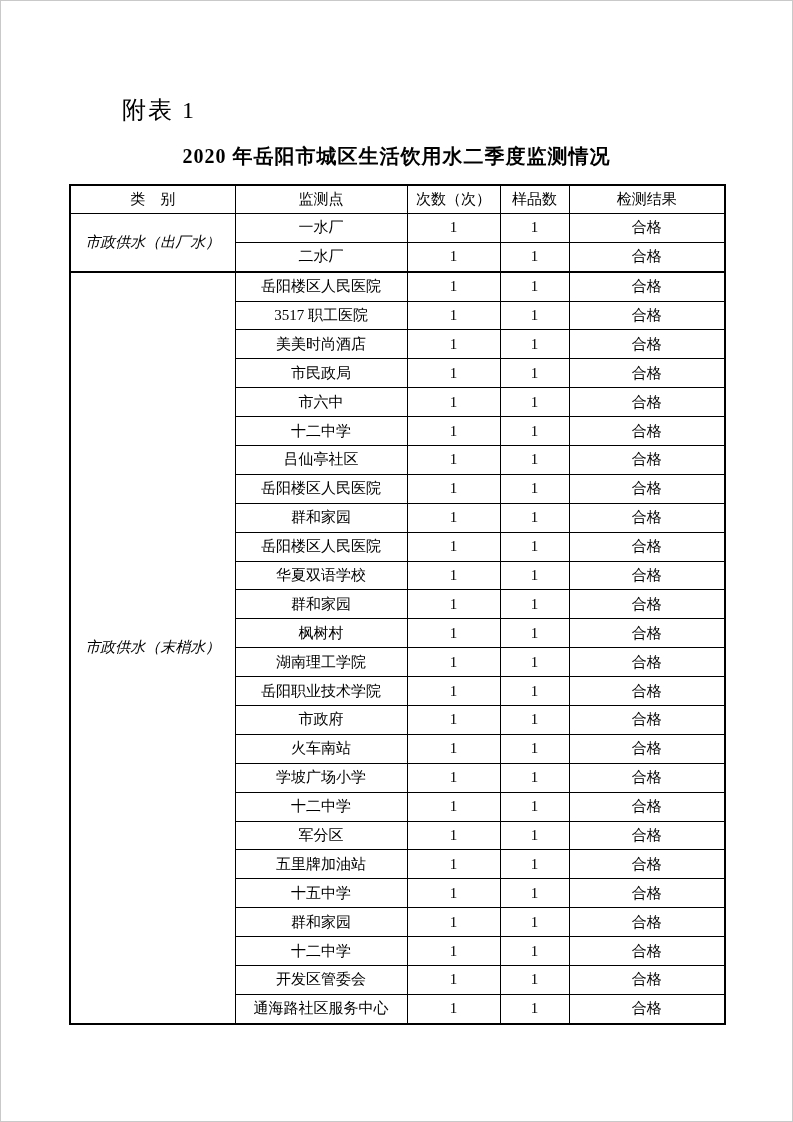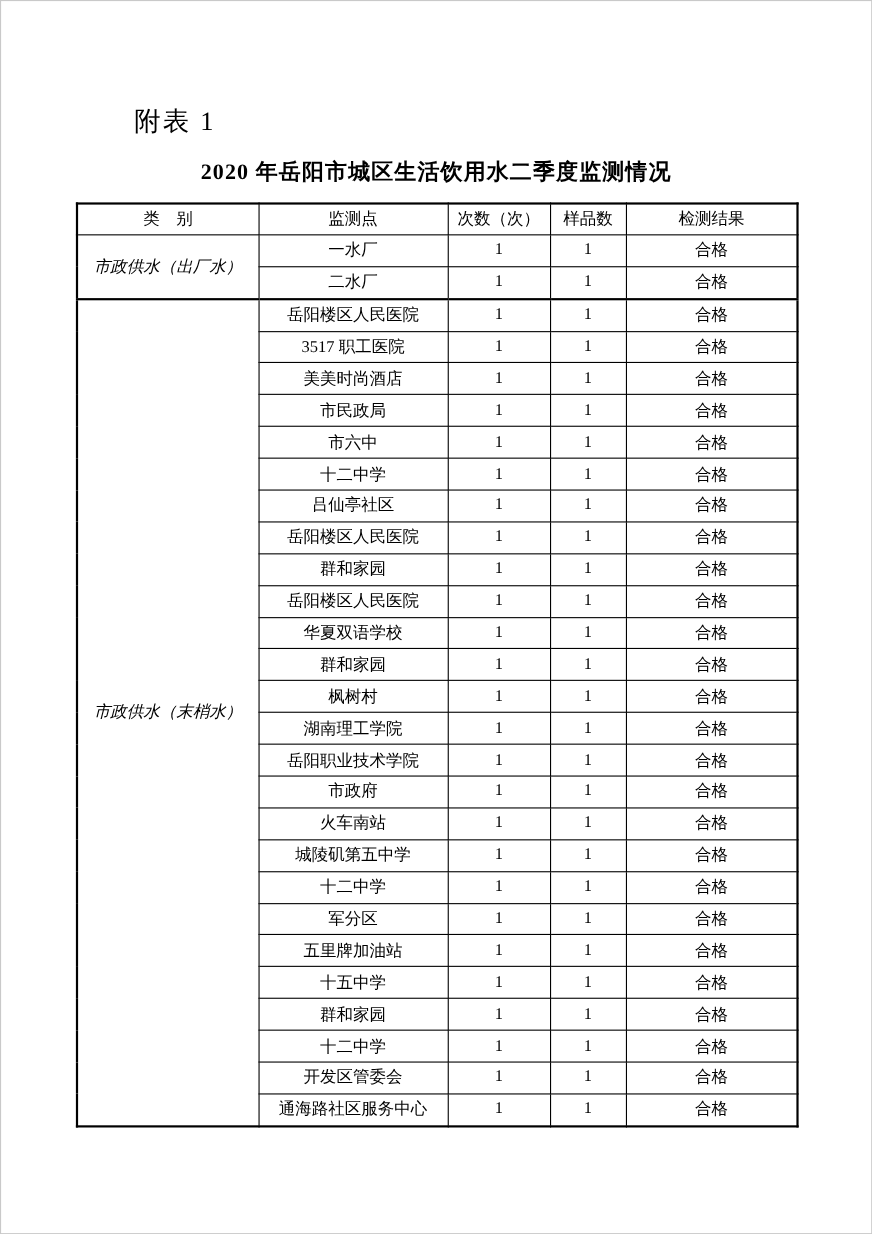--- a/index.html
+++ b/index.html
@@ -192,21 +192,21 @@
           <td>1</td>
           <td>合格</td>
         </tr>
         <tr>
           <td>火车南站</td>
           <td>1</td>
           <td>1</td>
           <td>合格</td>
         </tr>
         <tr>
-          <td>城陵矶第五中学</td>
+          <td>学坡广场小学</td>
           <td>1</td>
           <td>1</td>
           <td>合格</td>
         </tr>
         <tr>
           <td>十二中学</td>
           <td>1</td>
           <td>1</td>
           <td>合格</td>
         </tr>

